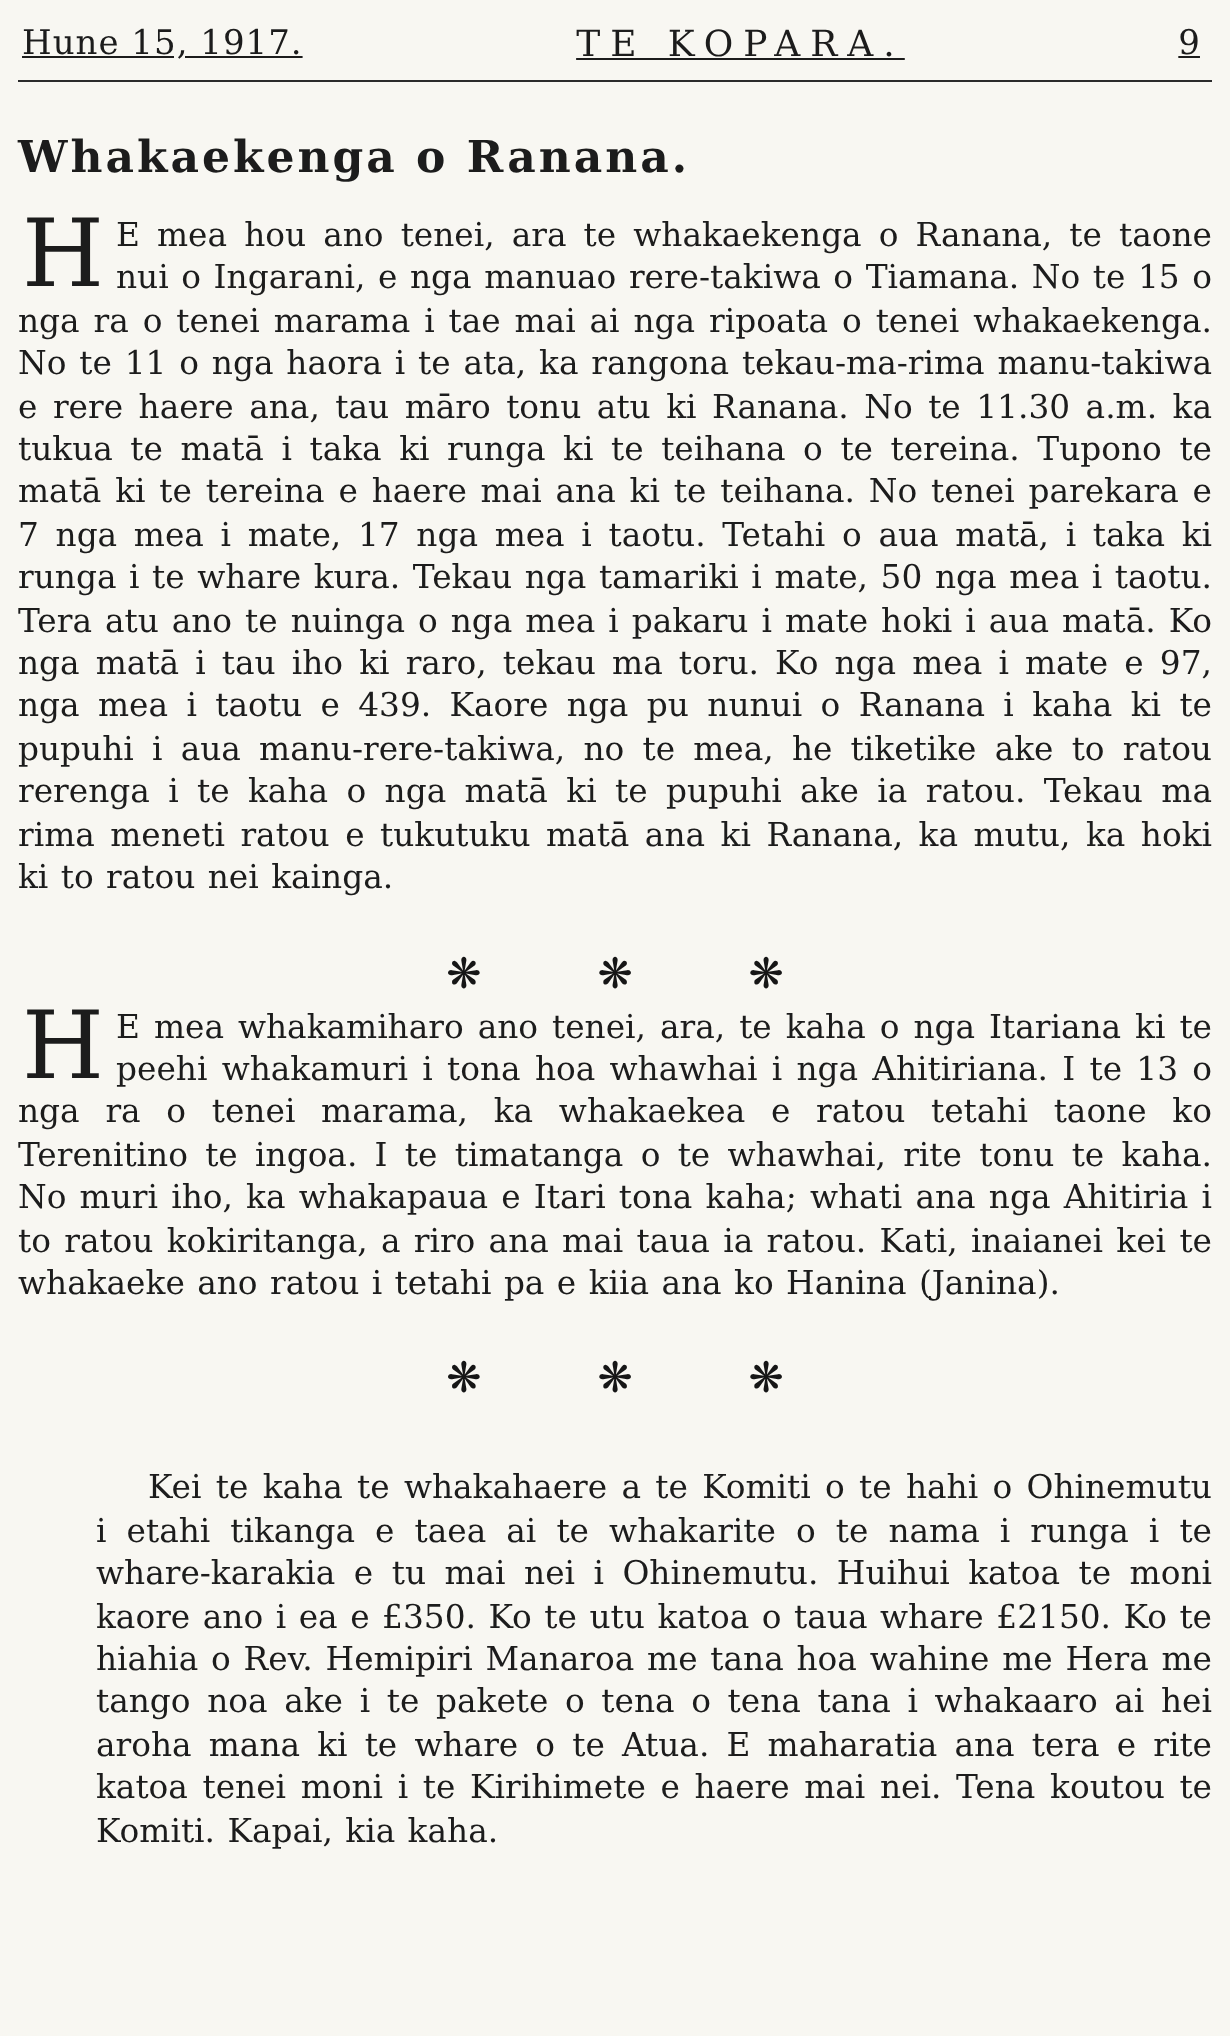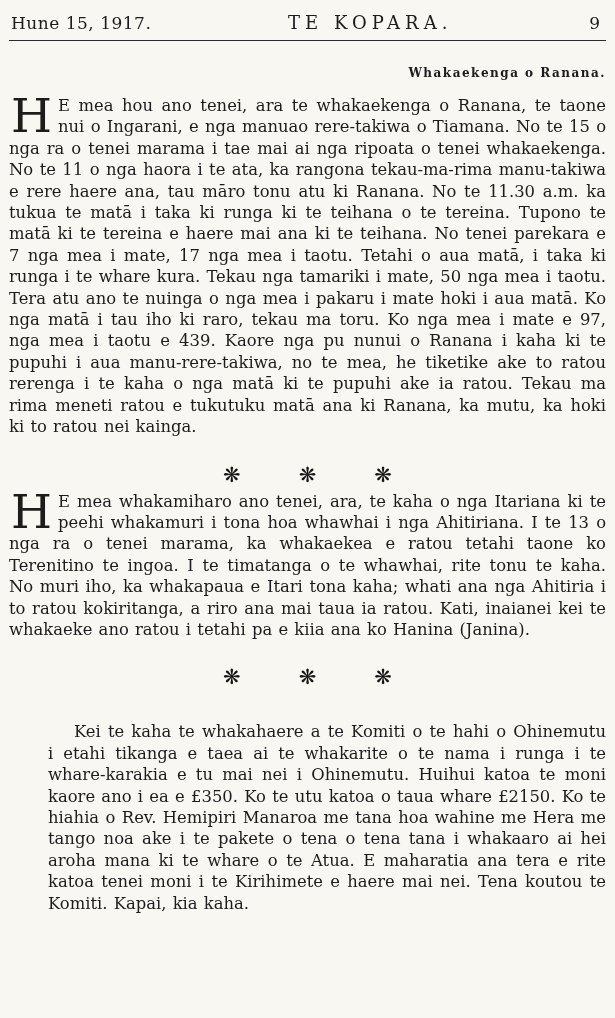--- a/index.html
+++ b/index.html
@@ -12,34 +12,35 @@
     overflow: hidden;
   }
   .page {
     width: 615px;
     height: 1018px;
     padding: 12px 9px 0 9px;
   }
   .masthead-row {
     display: flex;
     justify-content: space-between;
-    align-items: center;
+    align-items: flex-start;
     padding: 0 2px 7px 2px;
+    text-decoration: underline;
   }
   .issue-date { font-size: 17px; letter-spacing: 0.5px; }
   .masthead  { font-size: 18px; letter-spacing: 5px; font-weight: 500; }
   .page-number { font-size: 17px; padding-right: 4px; }
   .rule {
     border: 0;
     border-top: 1.7px solid #2b2b2b;
     margin: 0;
   }
   .article-heading {
-    text-align: right;
-    font-size: 12px;
+    text-align: left;
+    font-size: 22px;
     font-weight: bold;
     letter-spacing: 1.5px;
     margin-top: 25px;
     margin-bottom: 15px;
   }
   p.body-text {
     font-size: 16.4px;
     line-height: 21.4px;
     text-align: justify;
     word-spacing: 1px;

